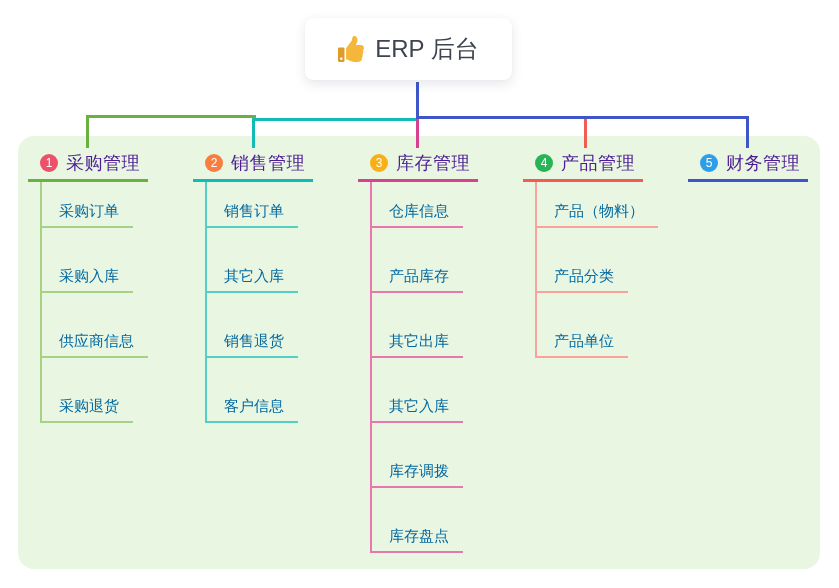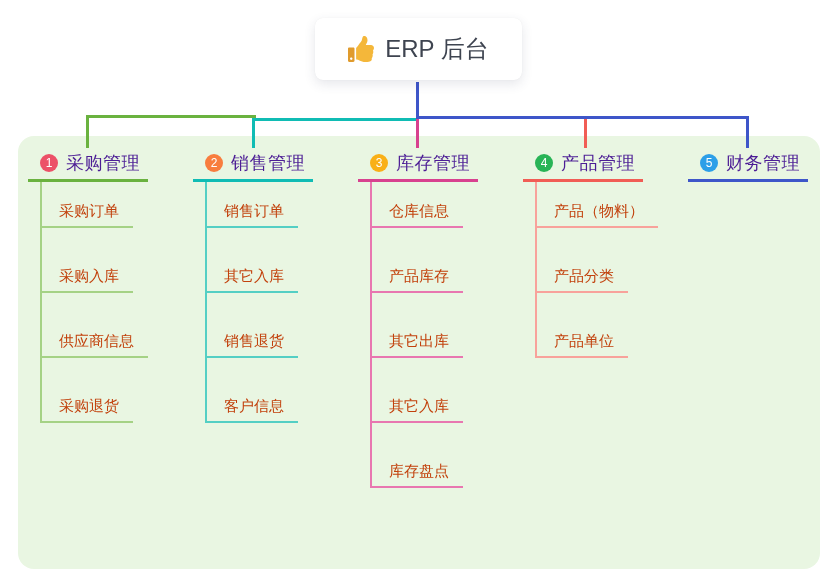--- a/index.html
+++ b/index.html
@@ -5,21 +5,21 @@
   html,body{margin:0;padding:0;background:#fff;}
   .canvas{
     position:relative;width:839px;height:588px;background:#ffffff;overflow:hidden;
     font-family:"Liberation Sans","DejaVu Sans",sans-serif;
   }
   .panel{
     position:absolute;left:18px;top:136px;width:802px;height:433px;
     border-radius:16px;
   }
   .root-node{
-    position:absolute;left:315px;top:18px;width:207px;height:62px;
+    position:absolute;left:305px;top:18px;width:207px;height:62px;
     background:#ffffff;border-radius:8px;z-index:5;
     box-shadow:0 4px 12px rgba(50,60,90,.12),0 0 1px rgba(0,0,0,.08);
     display:flex;align-items:center;justify-content:center;gap:11px;
     font-size:24px;font-weight:500;color:#3e4450;cursor:default;
   }
   .root-node .icon{display:flex;align-items:center;}
   .seg{position:absolute;z-index:2;}
   .branches{position:absolute;left:0;top:0;width:100%;height:100%;z-index:3;}
   .branch{position:absolute;top:147px;}
   .branch-heading{
@@ -30,21 +30,21 @@
     width:18px;height:18px;border-radius:50%;margin-left:12px;flex:0 0 auto;
     background:var(--bc);color:#fff;font-size:12px;line-height:18px;
     display:flex;align-items:center;justify-content:center;
   }
   .branch-label{font-size:18px;color:#4c1d95;margin-left:8px;white-space:nowrap;letter-spacing:.5px;}
   .children{margin-left:12px;border-left:2px solid var(--lc);}
   .child-row{height:65px;display:flex;align-items:flex-end;}
   .child-row:first-child{height:46px;}
   .child-link{
     border-bottom:2px solid var(--lc);
-    padding:0 14px 5px 17px;font-size:15px;color:#c2410c;
+    padding:0 14px 5px 17px;font-size:15px;color:#0369a1;
     white-space:nowrap;cursor:pointer;
   }
 </style>
 </head>
 <body>
 
 <div class="canvas">
 
   <div class="panel" style="background: rgb(233, 246, 226);"></div>
 
@@ -123,20 +123,23 @@
           <div class="child-row">
             <span class="child-link">产品库存</span>
           </div>
           <div class="child-row">
             <span class="child-link">其它出库</span>
           </div>
           <div class="child-row">
             <span class="child-link">其它入库</span>
           </div>
           <div class="child-row">
+            <span class="child-link">库存调拨</span>
+          </div>
+          <div class="child-row">
             <span class="child-link">库存盘点</span>
           </div>
         </div>
   </div>
 
   <div class="branch" style="left: 523px; --c: #f15d55; --lc: #f8a29b; --bc: #28b456;">
     <div class="branch-heading">
       <span class="badge">4</span>
       <span class="branch-label">产品管理</span>
     </div>

